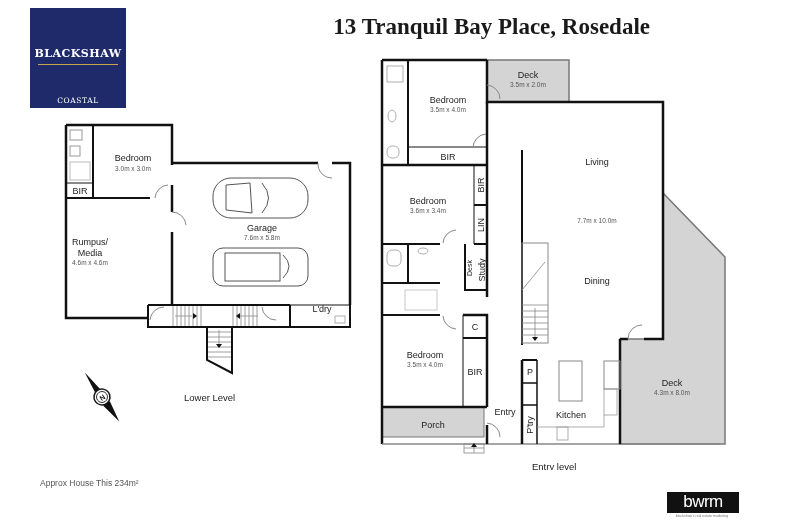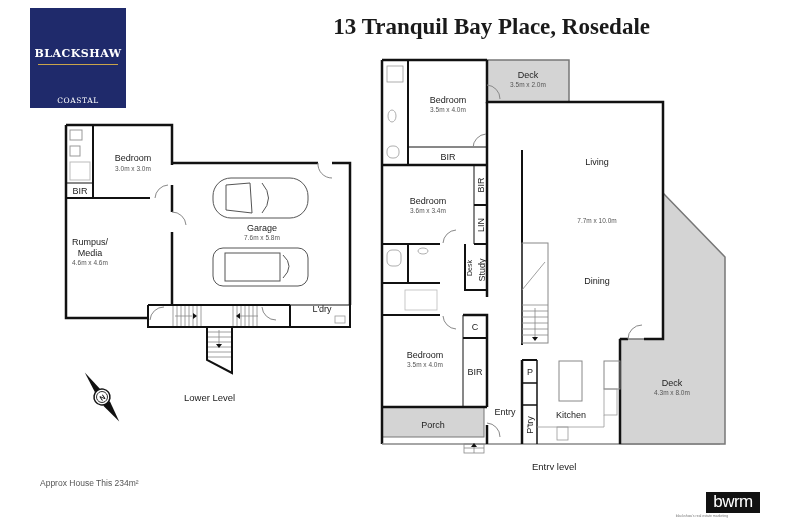--- a/index.html
+++ b/index.html
@@ -9,21 +9,21 @@
   .logo .brand { position:absolute; top:39px; left:0; right:0; font-family:"DejaVu Serif", serif; font-size:11px; font-weight:bold; letter-spacing:0.5px; }
   .logo .rule { position:absolute; top:56px; left:8px; right:8px; height:1px; background:#c9a44a; }
   .logo .sub { position:absolute; top:64px; left:0; right:0; font-family:"DejaVu Serif", serif; font-size:7.5px; letter-spacing:0.6px;margin-top:24px; }
   .title { left:260px; top:14px; width:390px; text-align:right; font-size:23px; font-weight:bold; font-family:Liberation Serif, serif; }
   .plan { left:0; top:0; width:790px; height:470px; }
   .rl { font-family:"Liberation Sans", sans-serif; font-size:9px; text-anchor:middle; fill:#222; }
   .rd { font-family:"Liberation Sans", sans-serif; font-size:6.5px; text-anchor:middle; fill:#555; }
   .lvl { font-family:"Liberation Sans", sans-serif; font-size:9.5px; fill:#222; }
   .footer-area { left:40px; top:478px; font-family:"Liberation Sans", sans-serif; font-size:8.5px; color:#555; }
   .footer-disc { left:40px; top:490px; width:640px; font-family:"Liberation Sans", sans-serif; font-size:8.5px; color:#222; line-height:12px; }
-  .bwrm { left:706px; top:492px; width:54px; height:21px; background:#111; color:#fff; font-family:"Liberation Sans", sans-serif; font-size:17px; line-height:19px; text-align:center; letter-spacing:-0.5px; }
+  .bwrm { left:667px; top:492px; width:72px; height:21px; background:#111; color:#fff; font-family:"Liberation Sans", sans-serif; font-size:17px; line-height:19px; text-align:center; letter-spacing:-0.5px; }
   .bwrm-tag { left:665px; top:514px; width:74px; font-size:3.5px; color:#777; text-align:center; font-family:"Liberation Sans", sans-serif; }
 </style>
 </head>
 <body>
 
 <div class="abs logo">
   <div class="brand">BLACKSHAW</div>
   <div class="rule"></div>
   <div class="sub">COASTAL</div>
 </div>

